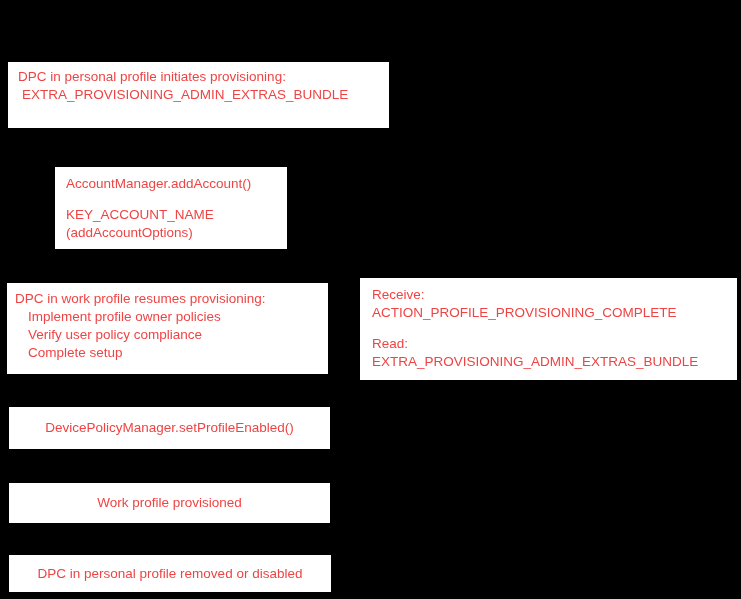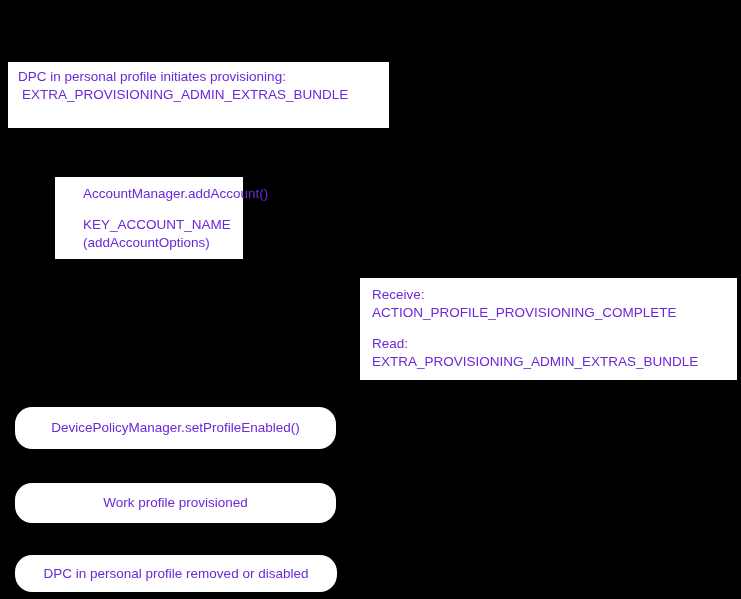--- a/index.html
+++ b/index.html
@@ -9,56 +9,54 @@
   }
   .stage {
     position: relative;
     width: 741px;
     height: 599px;
     background: #000000;
     overflow: hidden;
     font-family: "Liberation Sans", sans-serif;
     font-size: 13.5px;
     line-height: 18px;
-    color: #6d28d9;
+    color: #ef4444;
   }
   .box {
     position: absolute;
     background: #ffffff;
     box-sizing: border-box;
   }
   .box .line { white-space: nowrap; }
   .indent-sm { padding-left: 4px; }
   .indent { padding-left: 13px; }
   .para-gap { margin-top: 13px; }
 
   .box-initiate {
     left: 8px; top: 62px; width: 381px; height: 66px;
     padding: 6px 0 0 10px;
   }
   .box-add-account {
-    left: 55px; top: 167px; width: 188px; height: 82px;
-    padding: 8px 0 0 28px;
-    margin-top: 10px;
+    left: 55px; top: 167px; width: 232px; height: 82px;
+    padding: 8px 0 0 11px;
   }
   .box-resume {
     left: 7px; top: 283px; width: 321px; height: 91px;
     padding: 7px 0 0 8px;
   }
   .box-receive {
     left: 360px; top: 278px; width: 377px; height: 102px;
     padding: 8px 0 16px 12px;
   }
   .box-center {
-    left: 15px; width: 321px;
+    left: 9px; width: 321px;
     display: flex;
     align-items: center;
     justify-content: center;
     text-align: left;
-    border-radius: 17px;
   }
   .box-set-profile-enabled { top: 407px; height: 42px; }
   .box-provisioned        { top: 483px; height: 40px; }
   .box-removed            { top: 555px; height: 37px; width: 322px; }
 </style>
 </head>
 <body>
 
 <div class="stage">
 
@@ -66,20 +64,26 @@
     <div class="line">DPC in personal profile initiates provisioning:</div>
     <div class="line indent-sm">EXTRA_PROVISIONING_ADMIN_EXTRAS_BUNDLE</div>
   </div>
 
   <div class="box box-add-account">
     <div class="line">AccountManager.addAccount()</div>
     <div class="line para-gap">KEY_ACCOUNT_NAME</div>
     <div class="line">(addAccountOptions)</div>
   </div>
 
+  <div class="box box-resume">
+    <div class="line">DPC in work profile resumes provisioning:</div>
+    <div class="line indent">Implement profile owner policies</div>
+    <div class="line indent">Verify user policy compliance</div>
+    <div class="line indent">Complete setup</div>
+  </div>
 
   <div class="box box-receive">
     <div class="line">Receive:</div>
     <div class="line">ACTION_PROFILE_PROVISIONING_COMPLETE</div>
     <div class="line para-gap">Read:</div>
     <div class="line">EXTRA_PROVISIONING_ADMIN_EXTRAS_BUNDLE</div>
   </div>
 
   <div class="box box-center box-set-profile-enabled">
     <div class="line">DevicePolicyManager.setProfileEnabled()</div>

